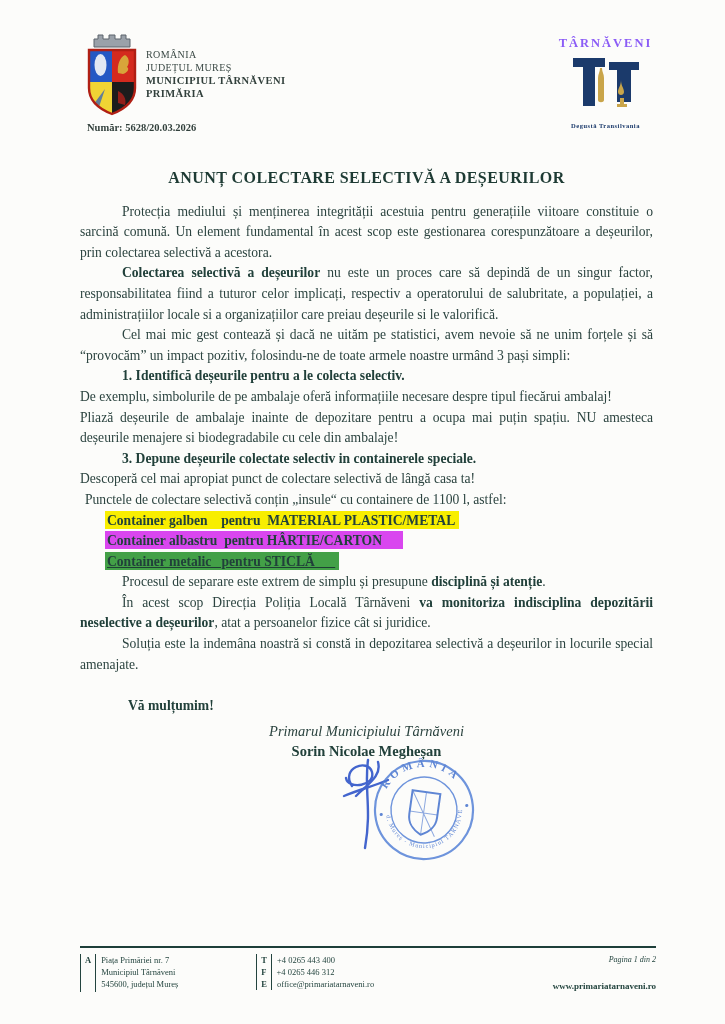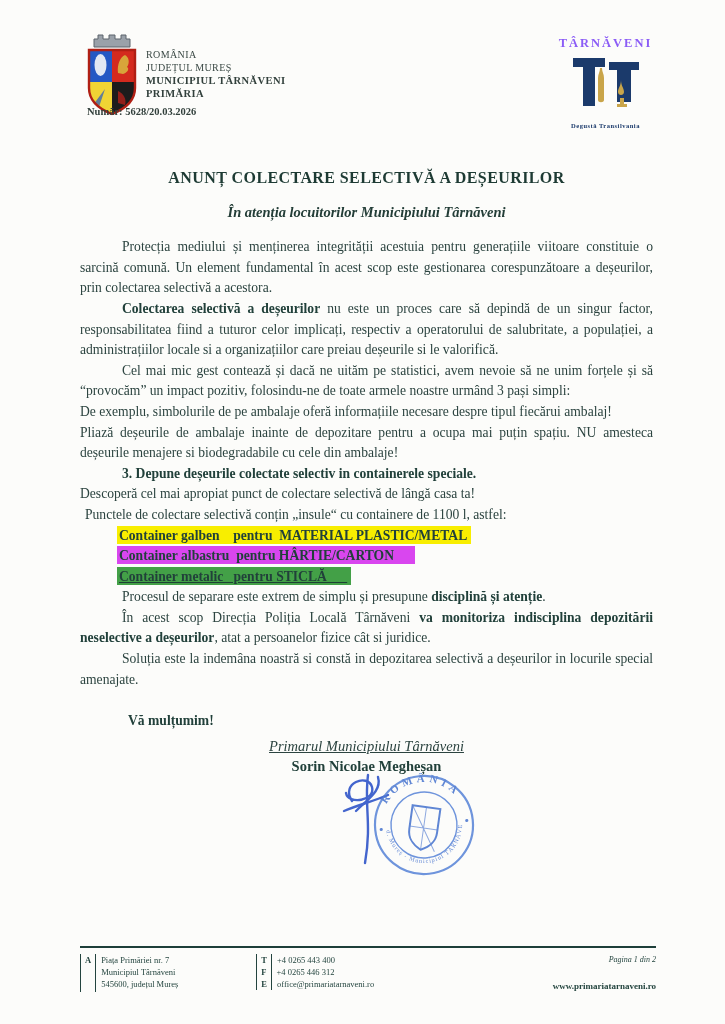--- a/index.html
+++ b/index.html
@@ -2,36 +2,36 @@
 <html lang="ro"><head>
 <meta charset="utf-8">
 <style>
   html,body{margin:0;padding:0;background:#e8e8e8;}
   .page{position:relative;width:725px;height:1024px;margin:0 auto;background:#fcfcfa;
         font-family:"Liberation Serif", serif;color:#2c4440;overflow:hidden;}
   
   .coat{position:absolute;left:85px;top:33px;}
   .org{position:absolute;left:146px;top:48px;line-height:13px;font-size:10px;color:#3c4a46;letter-spacing:.4px;}
   .org .b{font-weight:bold;font-size:10.5px;color:#32403c;}
-  .numar{position:absolute;left:87px;top:106px;font-size:10.5px;font-weight:bold;color:#32403c;}
+  .numar{position:absolute;left:87px;top:122px;font-size:10.5px;font-weight:bold;color:#32403c;}
   .logo{position:absolute;left:548px;top:36px;width:115px;text-align:center;color:#16355f;}
   .logo-title{font-size:12.5px;font-weight:bold;letter-spacing:2px;color:#8b5cf6;}
   .logo-tag{font-size:6.5px;font-weight:bold;letter-spacing:.5px;color:#1b3a6b;margin-top:2px;}
   
   .doc{position:absolute;left:80px;top:168px;width:573px;font-size:13.6px;line-height:20.6px;}
   .title{text-align:center;font-weight:bold;font-size:16px;letter-spacing:.4px;color:#1d3a33;margin-bottom:13px;}
   .subtitle{text-align:center;font-weight:bold;font-style:italic;font-size:14.5px;color:#233d37;margin-bottom:15px;}
   .blk{text-align:justify;}
   .indent{text-indent:42px;}
   .tiny-indent{text-indent:5px;}
   .bold{font-weight:bold;color:#21403a;}
   .hl-row{text-align:left;margin-left:25px;}
-  .hl{padding:2px 4px 1px 2px;font-weight:bold;color:#1d4034;margin-left:12px;}
+  .hl{padding:2px 4px 1px 2px;font-weight:bold;color:#1d4034;}
   .thanks{margin-top:21px;margin-left:48px;text-align:left;}
-  .sig-title{text-align:center;font-style:italic;font-size:14.5px;margin-top:4px;color:#2c4440;text-decoration:underline;}
+  .sig-title{text-align:center;font-style:italic;font-size:14.5px;margin-top:4px;color:#2c4440;}
   .sig-name{text-align:center;font-weight:bold;font-size:14.5px;color:#21403a;}
   .seal-area{position:relative;height:100px;}
   .signature{position:absolute;left:258px;top:-6px;}
   .stamp{position:absolute;left:292px;top:-4px;transform:rotate(-6deg);opacity:.88;}
   
   .footer{position:absolute;left:80px;top:946px;width:576px;border-top:2.5px solid #1d3f39;
           padding-top:6px;display:flex;font-family:"Liberation Serif", serif;
           font-size:8.5px;line-height:12px;color:#23443e;}
   .fcell{display:flex;}
   .vr{width:1px;background:#23443e;align-self:stretch;}
@@ -84,26 +84,26 @@
       <path d="M2 4 H34 V13 H24 V52 H12 V13 H2 Z" fill="#1b3a6b"></path>
       <path d="M38 8 H68 V16 H60 V48 H46 V16 H38 Z" fill="#1b3a6b"></path>
       <path d="M29 14 c0 4 -2 6 -2 10 l0 22 c0 3 6 3 6 0 l0 -22 c0 -4 -2 -6 -2 -10 Z" fill="#c9a54a"></path>
       <path d="M50 26 c0 6 3 8 3 12 c0 4 -6 4 -6 0 c0 -4 3 -6 3 -12 Z M49 44 h4 v6 h-4 Z M46 50 h10 v3 h-10 Z" fill="#c9a54a"></path>
     </svg>
     <div class="logo-tag">Degustă Transilvania</div>
   </div>
 
   <div class="doc">
     <div class="title">ANUNȚ COLECTARE SELECTIVĂ A DEȘEURILOR</div>
-    <div class="subtitle">În atenția locuitorilor Municipiului Târnăveni</div>
 
     <div>
         <div class="blk indent"><span>Protecția mediului și menținerea integrității acestuia pentru generațiile viitoare constituie o sarcină comună. Un element fundamental în acest scop este gestionarea corespunzătoare a deșeurilor, prin colectarea selectivă a acestora.</span></div>
         <div class="blk indent"><span class="bold">Colectarea selectivă a deșeurilor</span><span> nu este un proces care să depindă de un singur factor, responsabilitatea fiind a tuturor celor implicați, respectiv a operatorului de salubritate, a populației, a administrațiilor locale si a organizațiilor care preiau deșeurile si le valorifică.</span></div>
         <div class="blk indent"><span>Cel mai mic gest contează și dacă ne uităm pe statistici, avem nevoie să ne unim forțele și să “provocăm” un impact pozitiv, folosindu-ne de toate armele noastre  urmând 3 pași simpli:</span></div>
+        <div class="blk indent"><span class="bold">1. Identifică deșeurile pentru a le colecta  selectiv.</span></div>
         <div class="blk"><span>De exemplu, simbolurile  de pe ambalaje oferă  informațiile  necesare despre tipul fiecărui  ambalaj!</span></div>
         <div class="blk"><span>Pliază deșeurile de ambalaje inainte de depozitare pentru a ocupa mai puțin spațiu. NU amesteca deșeurile menajere si biodegradabile cu cele din ambalaje!</span></div>
         <div class="blk indent"><span class="bold">3. Depune deșeurile colectate selectiv in containerele speciale.</span></div>
         <div class="blk"><span>Descoperă cel mai apropiat punct de colectare selectivă de lângă casa ta!</span></div>
         <div class="blk tiny-indent"><span>Punctele de colectare selectivă conțin „insule“ cu containere de 1100 l, astfel:</span></div>
         <div class="blk hl-row"><span class="hl" style="background: rgb(248, 238, 0);"><span class="bold">Container galben&nbsp;&nbsp;&nbsp;&nbsp;pentru&nbsp;&nbsp;MATERIAL PLASTIC/METAL</span></span></div>
         <div class="blk hl-row"><span class="hl" style="background: #d946ef;"><span class="bold">Container albastru&nbsp;&nbsp;pentru HÂRTIE/CARTON&nbsp;&nbsp;&nbsp;&nbsp;&nbsp;</span></span></div>
         <div class="blk hl-row"><span class="hl" style="background: rgb(67, 160, 71); text-decoration: underline;"><span class="bold">Container metalic&nbsp;&nbsp;&nbsp;pentru STICLĂ&nbsp;&nbsp;&nbsp;&nbsp;&nbsp;&nbsp;</span></span></div>
         <div class="blk indent"><span>Procesul de separare este extrem de simplu și presupune </span><span class="bold">disciplină și atenție</span><span>.</span></div>
         <div class="blk indent"><span>În acest scop Direcția Poliția Locală Târnăveni </span><span class="bold">va monitoriza indisciplina depozitării neselective a deșeurilor</span><span>, atat a persoanelor fizice cât si juridice.</span></div>

